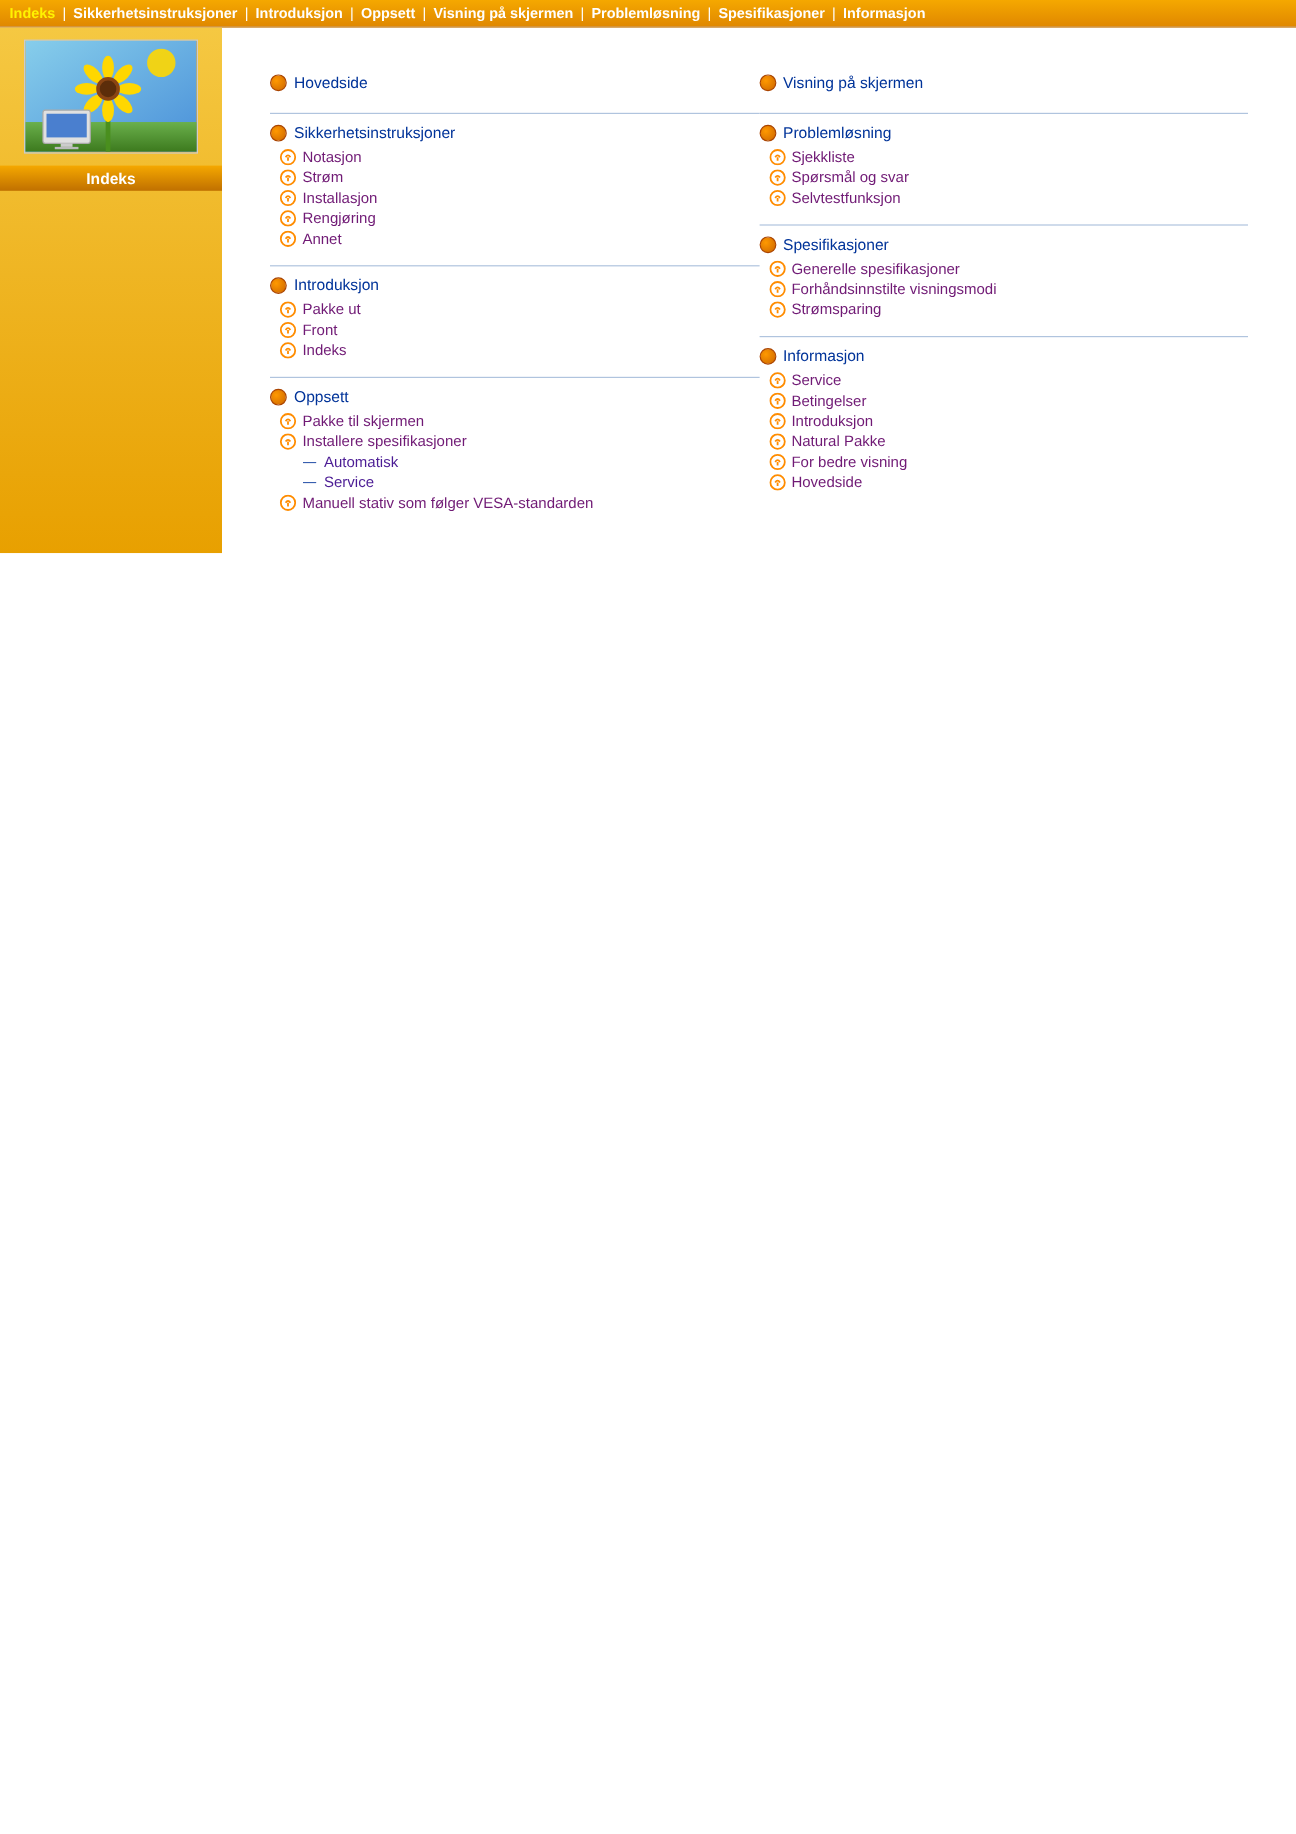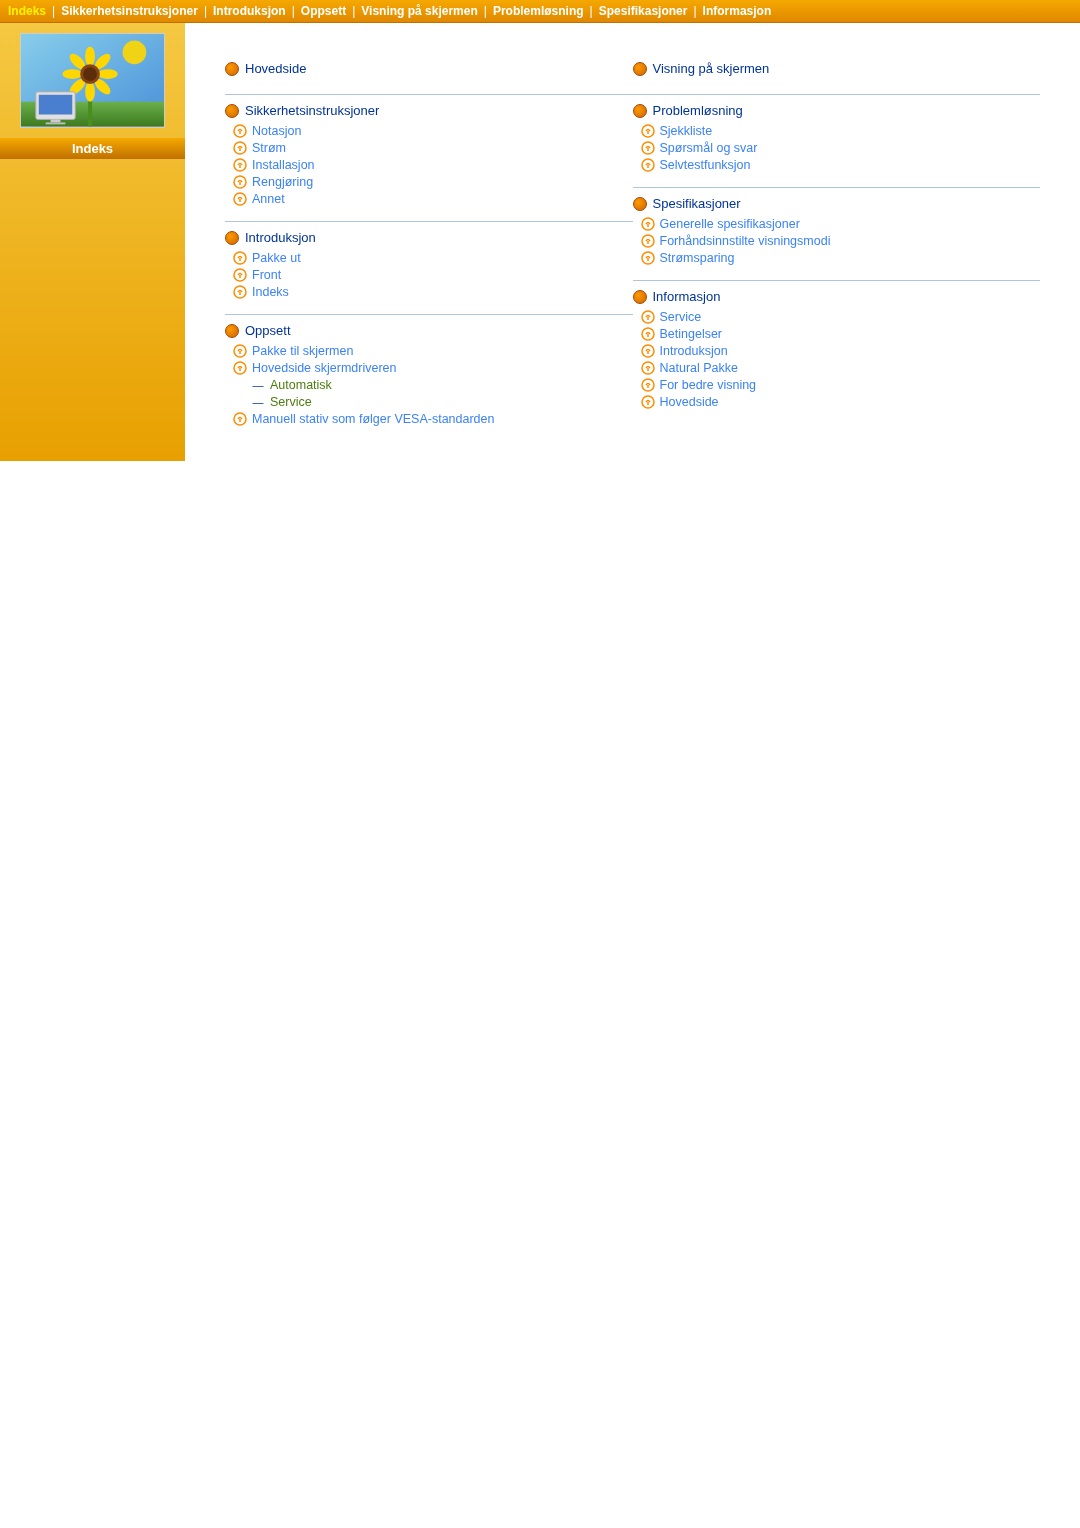--- a/index.html
+++ b/index.html
@@ -127,21 +127,21 @@
     
     .sub-items {
       margin-left: 8px;
     }
     .sub-item {
       display: flex;
       align-items: center;
       gap: 5px;
       margin-bottom: 3px;
       font-size: 12.5px;
-      color: #3b82f6;
+      color: #701a75;
       cursor: pointer;
       text-decoration: none;
     }
     .icon-g {
       width: 14px;
       height: 14px;
       display: inline-block;
       flex-shrink: 0;
       position: relative;
     }
@@ -165,21 +165,21 @@
       font-size: 11px;
     }
 
     .sub-sub-item {
       display: flex;
       align-items: center;
       gap: 5px;
       margin-bottom: 3px;
       margin-left: 18px;
       font-size: 12.5px;
-      color: #4d7c0f;
+      color: #4c1d95;
       cursor: pointer;
       text-decoration: none;
     }
   </style>
 </head>
 <body>
 
 <nav class="topnav">
   <a class="topnav-item active">Indeks</a>
   <span class="topnav-sep">|</span>
@@ -373,21 +373,21 @@
               <span>Pakke til skjermen</span>
             </a>
             <a class="sub-item">
               <span class="icon-g">
                 <svg viewBox="0 0 14 14" xmlns="http://www.w3.org/2000/svg">
                   <circle cx="7" cy="7" r="6" fill="none" stroke="#ff8c00" stroke-width="1.5"></circle>
                   <path d="M5 7 Q7 4 9 7" fill="none" stroke="#ff8c00" stroke-width="1.5"></path>
                   <line x1="7" y1="7" x2="7" y2="10" stroke="#ff8c00" stroke-width="1.5"></line>
                 </svg>
               </span>
-              <span>Hovedside skjermdriveren</span>
+              <span>Installere spesifikasjoner</span>
             </a>
             <a class="sub-sub-item">
               <span class="icon-dash"></span>
               <span>Automatisk</span>
             </a>
             <a class="sub-sub-item">
               <span class="icon-dash"></span>
               <span>Service</span>
             </a>
             <a class="sub-item">

